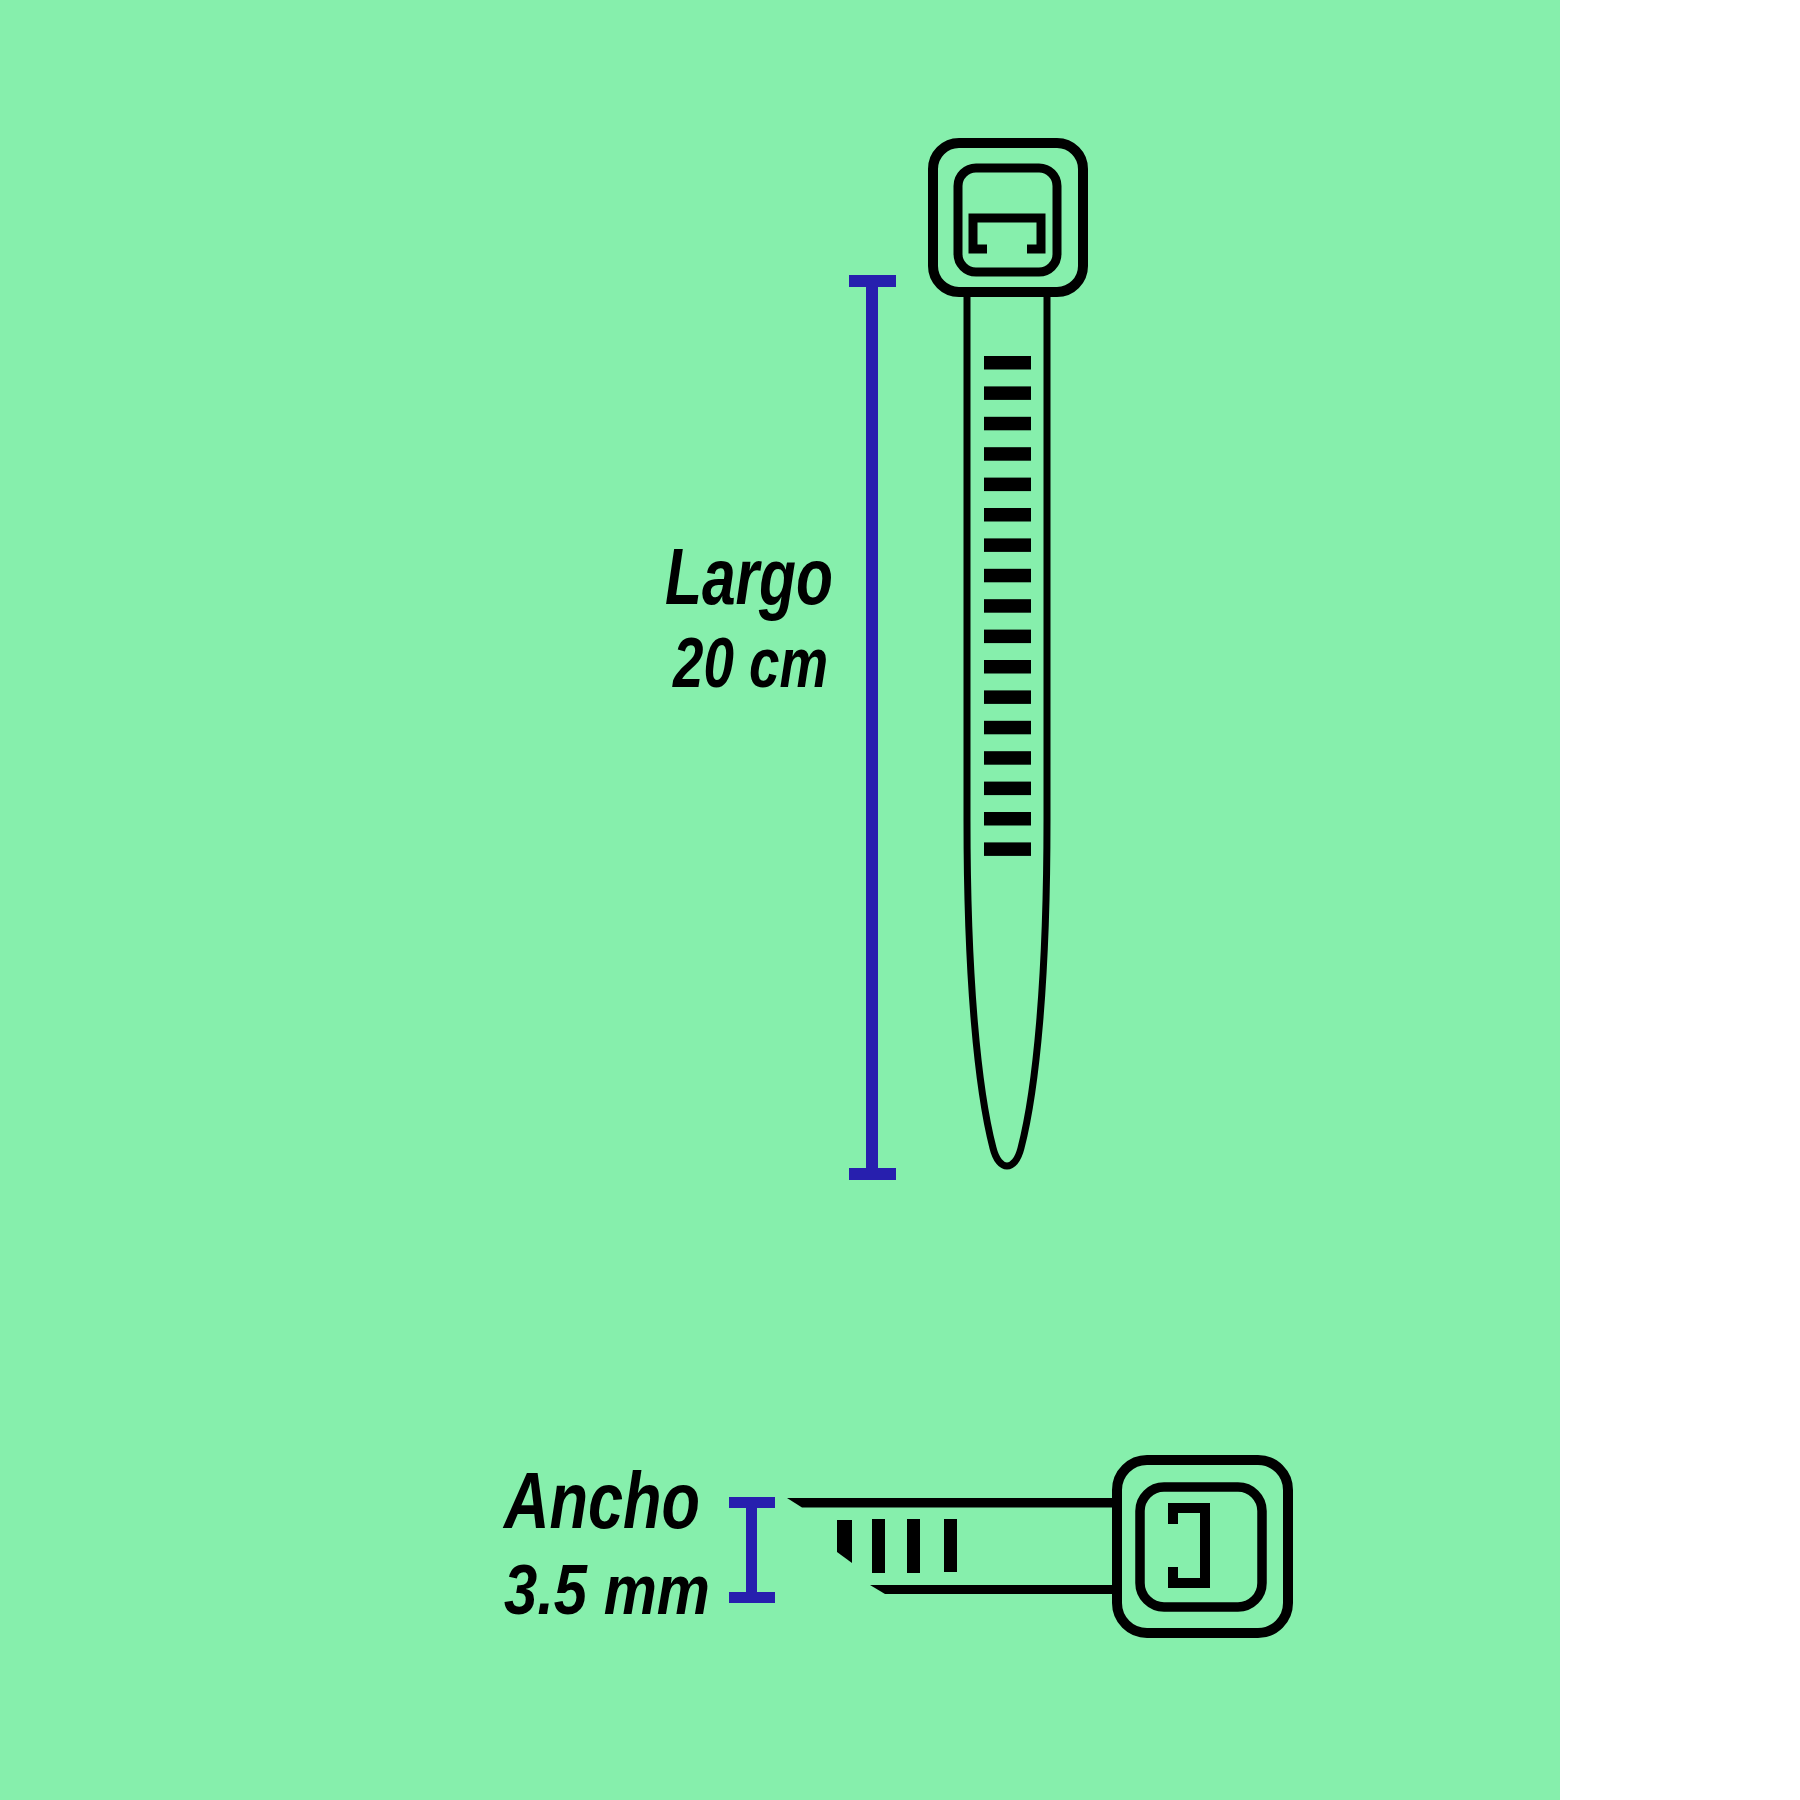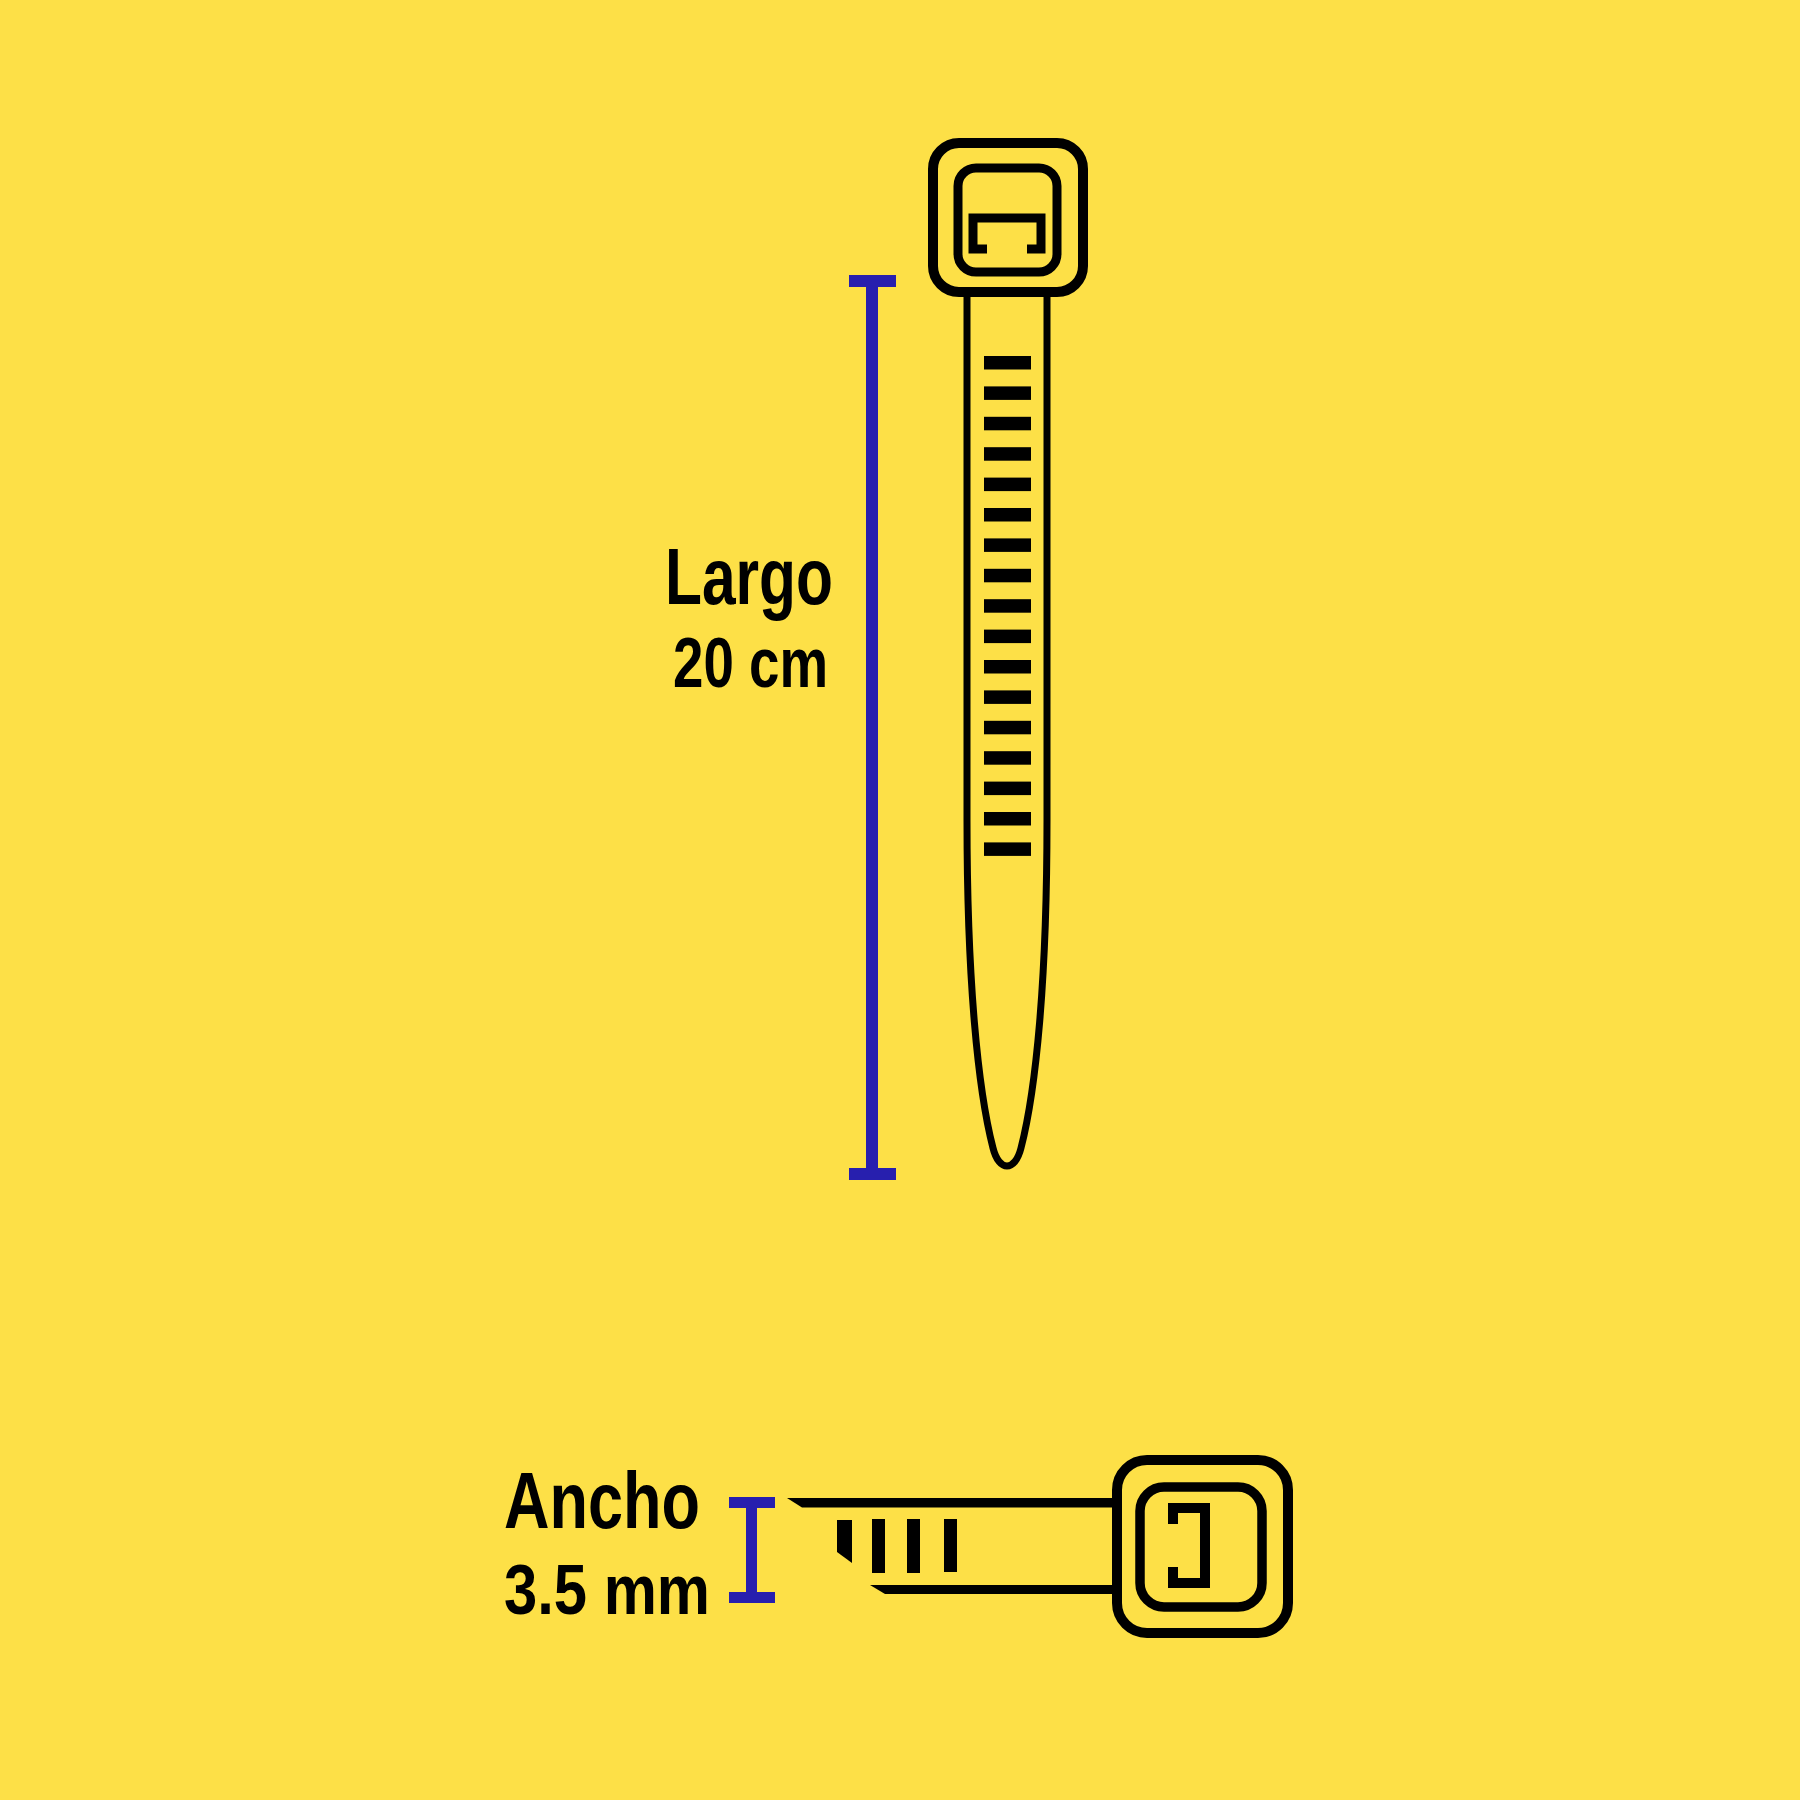--- a/index.html
+++ b/index.html
@@ -1,24 +1,25 @@
 <!DOCTYPE html>
 <html><head>
 <meta charset="utf-8">
 <style>
   html, body {
     margin: 0;
     padding: 0;
     background: #ffffff;
   }
   .canvas {
-    width: 1800px;
+    width: 1560px;
     height: 1800px;
-    background: #fde047;
+    background: #86efac;
     position: relative;
+    font-style: italic;
   }
   svg {
     display: block;
     width: 1800px;
     height: 1800px;
   }
   text {
     font-family: "Liberation Sans", "DejaVu Sans", sans-serif;
     font-weight: bold;
   }

